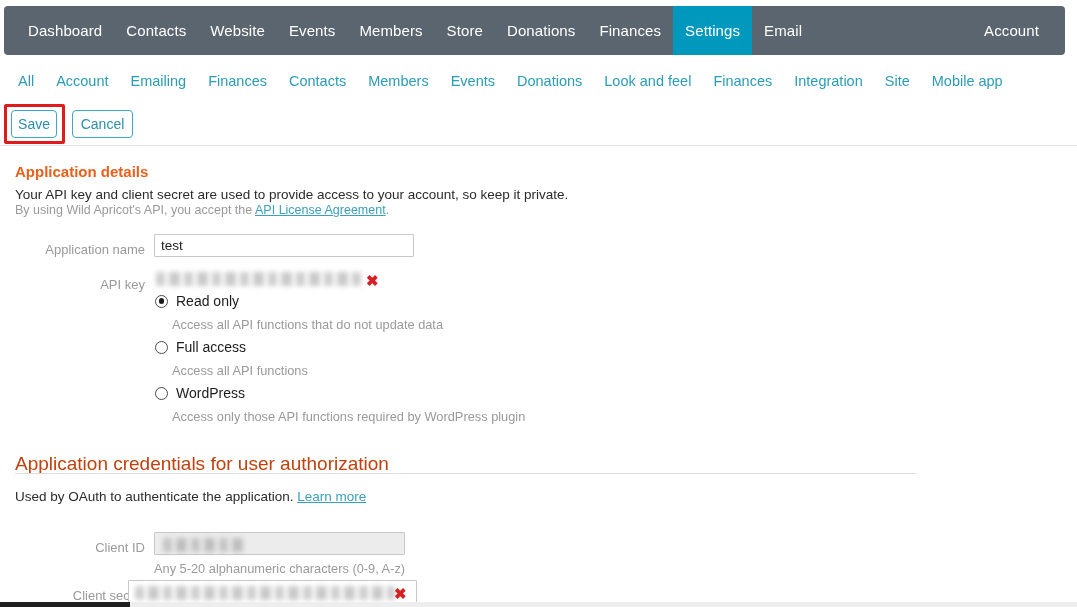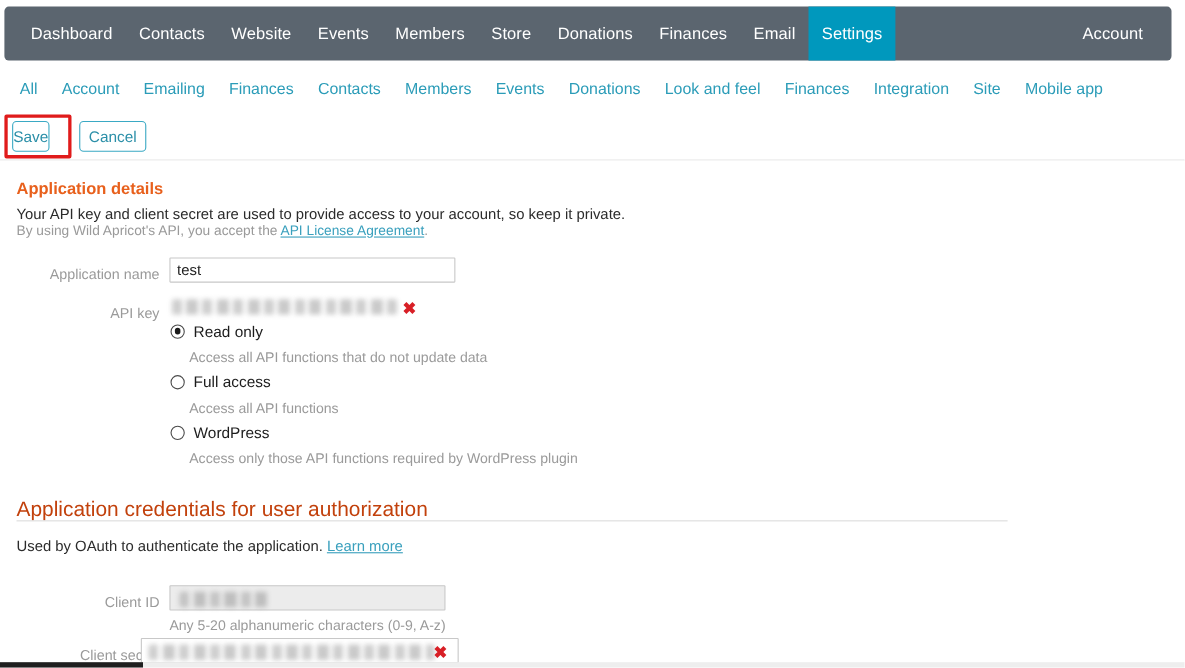--- a/index.html
+++ b/index.html
@@ -91,21 +91,21 @@
     border-radius: 4px;
     color: #2b8fa8;
     font-size: 14px;
     font-family: "Liberation Sans", sans-serif;
     display: flex;
     align-items: center;
     justify-content: center;
     cursor: pointer;
     padding: 0 12px;
   }
-  #btn-save { left: 11px; top: 110px; width: 34px; }
+  #btn-save { left: 11px; top: 110px; width: 46px; }
   #btn-cancel { left: 72px; top: 110px; width: 61px; }
 
   .annotation-box {
     position: absolute;
     left: 4px; top: 104px;
     width: 61px; height: 40px;
     border: 3px solid #e01b1b;
     border-radius: 2px;
     pointer-events: none;
   }
@@ -284,22 +284,22 @@
   <div class="topbar">
     <div class="topbar-left">
       <div class="nav-item">Dashboard</div>
       <div class="nav-item">Contacts</div>
       <div class="nav-item">Website</div>
       <div class="nav-item">Events</div>
       <div class="nav-item">Members</div>
       <div class="nav-item">Store</div>
       <div class="nav-item">Donations</div>
       <div class="nav-item">Finances</div>
+      <div class="nav-item active">Settings</div>
       <div class="nav-item">Email</div>
-      <div class="nav-item active">Settings</div>
     </div>
     <div class="topbar-spacer"></div>
     <div class="topbar-right">
       <div class="nav-item">Account</div>
     </div>
   </div>
 
   <div class="subnav">
     <div class="subnav-item">All</div>
     <div class="subnav-item">Account</div>

